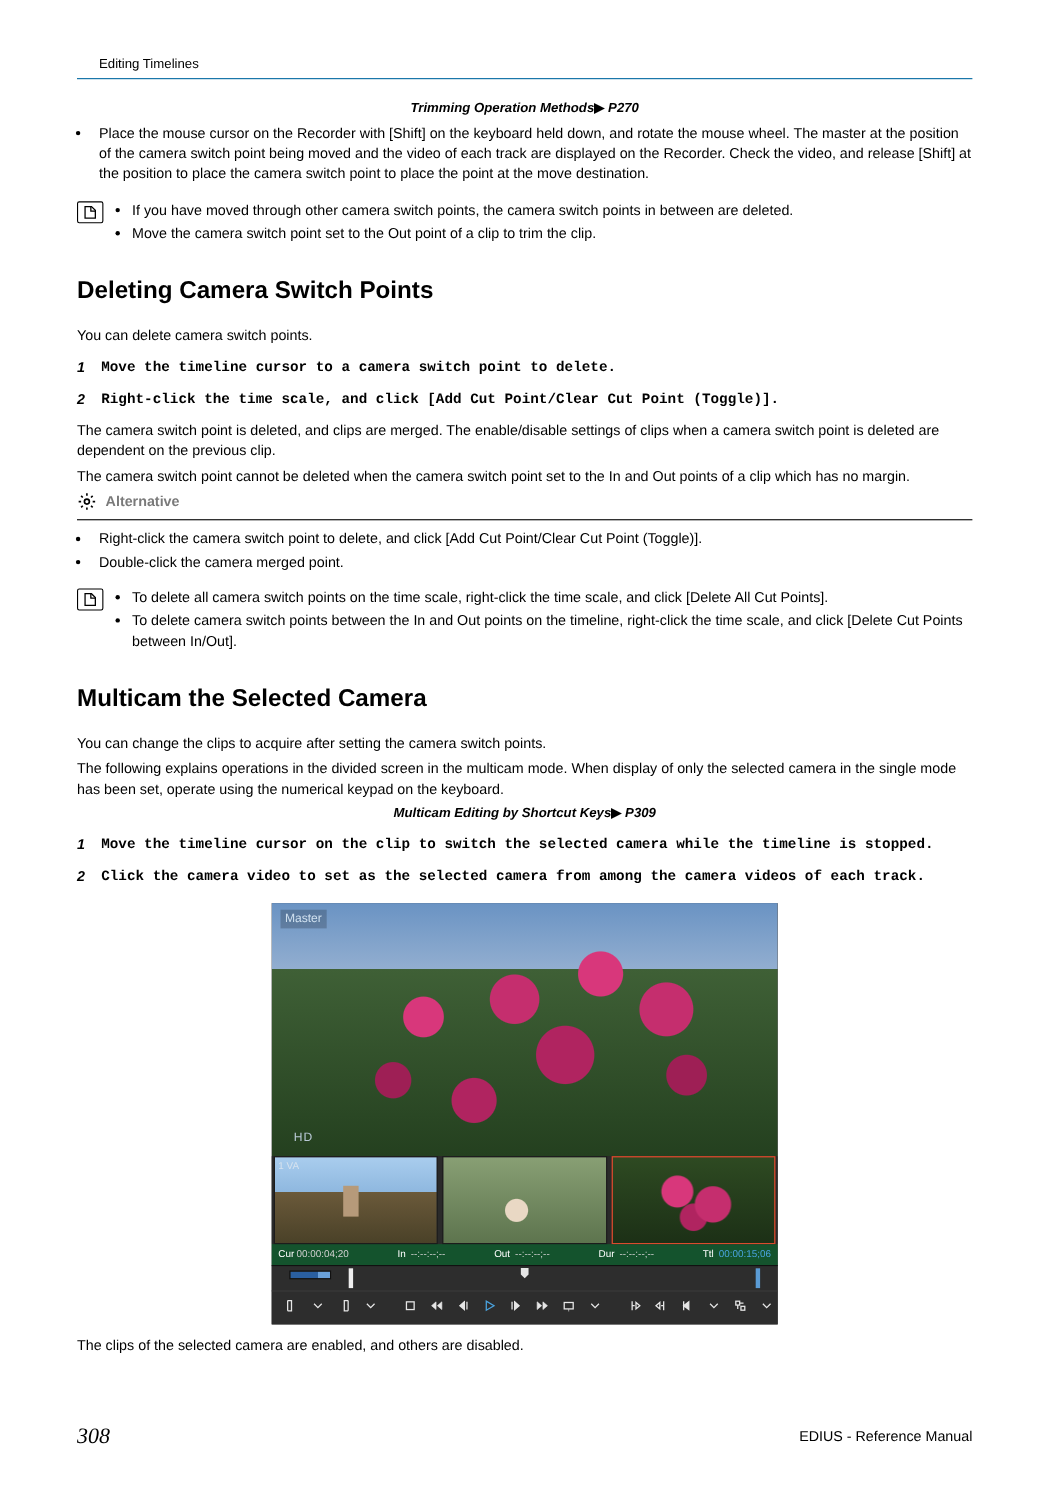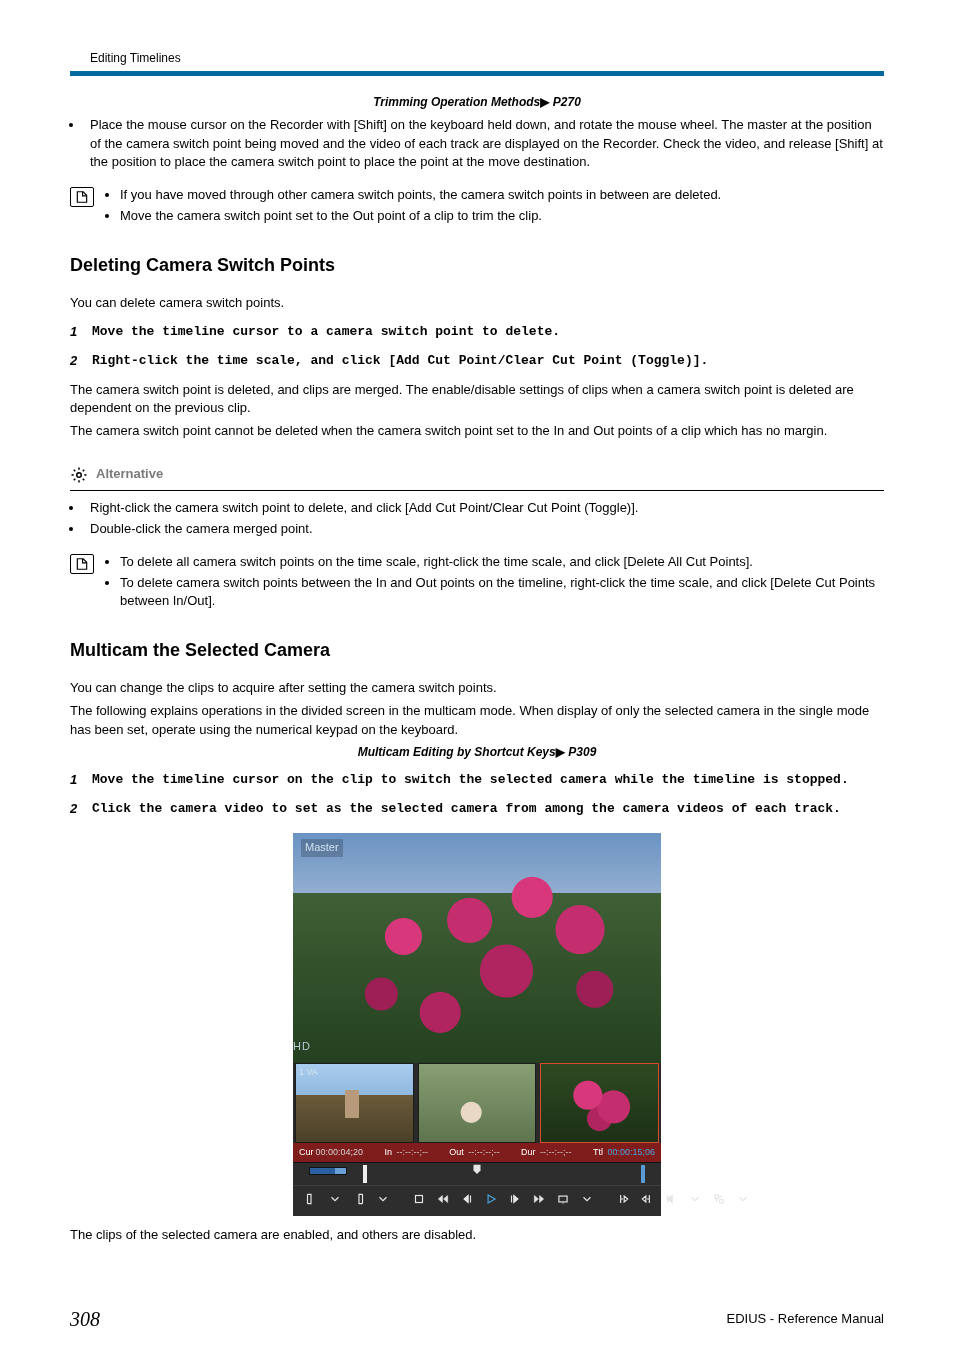--- a/index.html
+++ b/index.html
@@ -7,21 +7,21 @@
     font-size: 13px;
     color: #000;
     margin: 0;
     padding: 50px 70px 40px 70px;
     width: 954px;
     box-sizing: border-box;
     line-height: 1.45;
   }
   .header-section {
     font-size: 12px;
-    border-bottom: 5px solid #0369a1;
+    border-bottom: 1px solid #0369a1;
     padding-bottom: 4px;
     margin-bottom: 18px;
     padding-left: 20px;
   }
   .crossref {
     font-weight: bold;
     font-style: italic;
     font-size: 12px;
     text-align: center;
   }
@@ -63,21 +63,21 @@
   }
   .note-content ul {
     margin: 0;
     padding-left: 16px;
   }
   .note-content li {
     list-style: disc;
     margin-bottom: 2px;
   }
   h2.section {
-    font-size: 18px;
+    font-size: 22px;
     font-weight: bold;
     margin: 24px 0 16px 0;
   }
   .step {
     margin: 10px 0;
     display: flex;
   }
   .step-num {
     font-weight: bold;
     font-style: italic;
@@ -85,41 +85,41 @@
     flex-shrink: 0;
   }
   .step-text {
     font-weight: bold;
     flex: 1;
     font-family: Liberation Mono, monospace;
   }
   .alt-row {
     display: flex;
     align-items: center;
-    margin-top: 24px;
+    margin-top: 4px;
     margin-bottom: 0;
   }
   .alt-icon {
     width: 18px;
     height: 18px;
     margin-right: 8px;
     flex-shrink: 0;
   }
   .alt-label {
     font-weight: bold;
     color: #7a7a7a;
     font-size: 13px;
   }
   hr.alt-rule {
     border: none;
     border-top: 1.5px solid #000;
     margin: 6px 0 8px 0;
   }
   .figure {
-    width: 368px;
+    width: 460px;
     margin: 14px auto 10px auto;
     background: #2a2a2a;
   }
   .fig-main {
     position: relative;
     height: 230px;
     overflow: hidden;
   }
   .flowers {
     position: absolute;
@@ -138,21 +138,21 @@
   .master-label {
     position: absolute;
     top: 6px; left: 8px;
     color: #cfe0ef;
     font-size: 11px;
     padding: 1px 4px;
     background: rgba(0,0,0,0.2);
   }
   .hd-mark {
     position: absolute;
-    left: 0; bottom: 8px;
+    left: 20px; bottom: 8px;
     color: #b9c9d6;
     font-size: 11px;
     letter-spacing: 1px;
   }
   .fig-thumbs {
     display: flex;
     height: 80px;
     gap: 4px;
     padding: 0 2px;
     background: #2a2a2a;
@@ -190,21 +190,21 @@
     background:
       radial-gradient(circle at 40% 40%, #d8377b 0 14px, transparent 15px),
       radial-gradient(circle at 62% 55%, #c52e6e 0 16px, transparent 17px),
       radial-gradient(circle at 50% 70%, #b02460 0 12px, transparent 13px),
       linear-gradient(180deg,#2e4a22 0%,#1c3016 100%);
   }
   .fig-tc {
     display: flex;
     font-size: 9px;
     color: #d0d0d0;
-    background: #7f1d1d;
+    background: #14532d;
     padding: 3px 6px;
     gap: 18px;
     justify-content: space-between;
   }
   .fig-tc span b { color:#fff; font-weight:normal; margin-right:2px; }
   .fig-tc .ttl { color:#4aa3df; }
   .fig-slider {
     height: 22px;
     background: #2d2d2d;
     position: relative;

